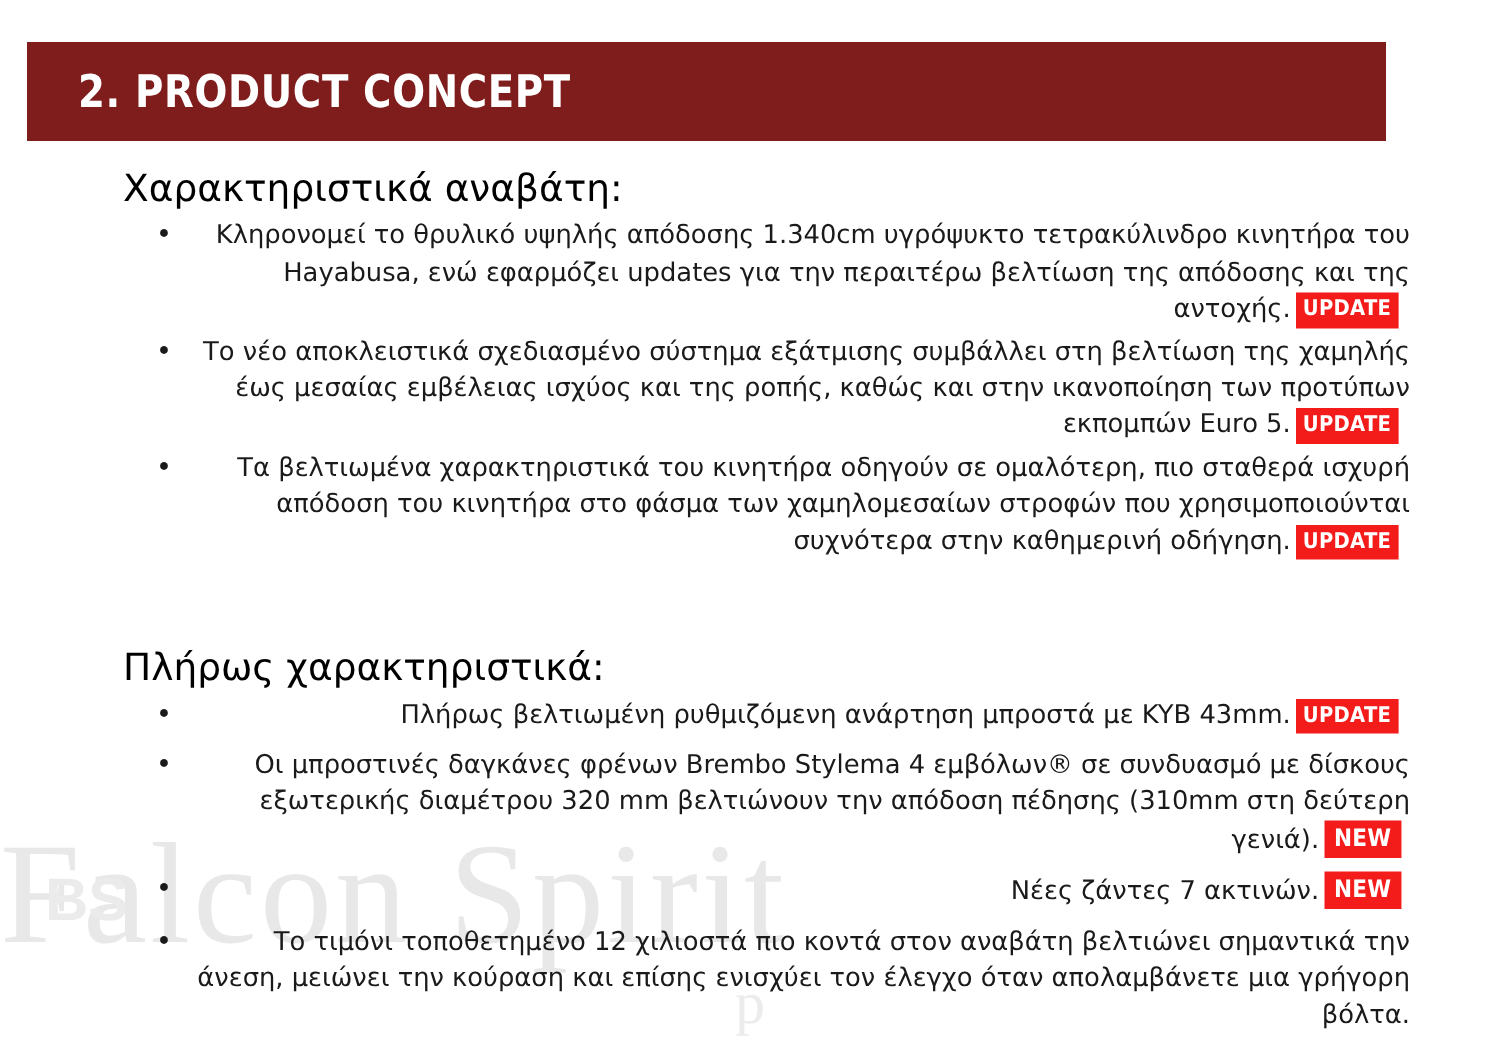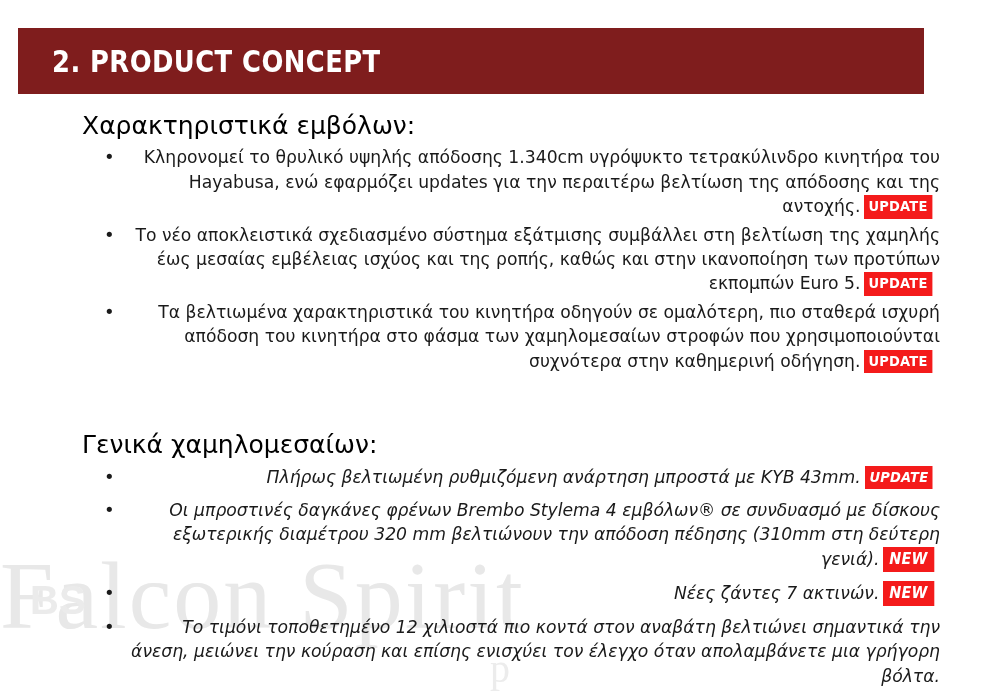--- a/index.html
+++ b/index.html
@@ -137,54 +137,54 @@
     transform-origin: left center;
   }
   .tag.new {
     font-size: 16px;
     padding: 4px 7px 5px 7px;
   }
   .gap {
     height: 26px;
   }
   .sec2 { margin-top: 24px; }
-  .sec2 ul.bullets li { margin-bottom: 9px; font-style: italic; }
+  .sec2 ul.bullets li { margin-bottom: 9px; }
 </style>
 </head>
 <body>
 
 <div class="watermark">Falcon Spirit</div>
 <div class="watermark-sub">p</div>
 <div class="wm-badge">BS</div>
 
 <div class="banner">
   <div class="banner-title">2. PRODUCT CONCEPT</div>
 </div>
 
 <div class="content">
 
   <div class="section">
-    <h2 class="section-title">Χαρακτηριστικά εμβόλων:</h2>
+    <h2 class="section-title">Χαρακτηριστικά αναβάτη:</h2>
     <ul class="bullets">
       <li>
         <span>Κληρονομεί το θρυλικό υψηλής απόδοσης 1.340cm  υγρόψυκτο τετρακύλινδρο κινητήρα του Hayabusa, ενώ εφαρμόζει updates για την περαιτέρω βελτίωση της απόδοσης και της αντοχής.</span><span class="tag">UPDATE</span>
       </li>
       <li>
         <span>Το νέο αποκλειστικά σχεδιασμένο σύστημα εξάτμισης συμβάλλει στη βελτίωση της χαμηλής έως μεσαίας εμβέλειας ισχύος και της ροπής, καθώς και στην ικανοποίηση των προτύπων εκπομπών Euro 5.</span><span class="tag">UPDATE</span>
       </li>
       <li>
         <span>Τα βελτιωμένα χαρακτηριστικά του κινητήρα οδηγούν σε ομαλότερη, πιο σταθερά ισχυρή απόδοση του κινητήρα στο φάσμα των χαμηλομεσαίων στροφών που χρησιμοποιούνται συχνότερα στην καθημερινή οδήγηση.</span><span class="tag">UPDATE</span>
       </li>
     </ul>
   </div>
 
   <div class="gap"></div>
 
   <div class="section sec2">
-    <h2 class="section-title">Γενικά χαμηλομεσαίων:</h2>
+    <h2 class="section-title">Πλήρως χαρακτηριστικά:</h2>
     <ul class="bullets">
       <li>
         <span>Πλήρως βελτιωμένη ρυθμιζόμενη ανάρτηση μπροστά με KYB 43mm.</span><span class="tag">UPDATE</span>
       </li>
       <li>
         <span>Οι μπροστινές δαγκάνες φρένων Brembo Stylema 4 εμβόλων® σε συνδυασμό με  δίσκους εξωτερικής διαμέτρου 320 mm βελτιώνουν την απόδοση πέδησης (310mm στη δεύτερη γενιά).</span><span class="tag new">NEW</span>
       </li>
       <li>
         <span>Νέες ζάντες 7 ακτινών.</span><span class="tag new">NEW</span>
       </li>

